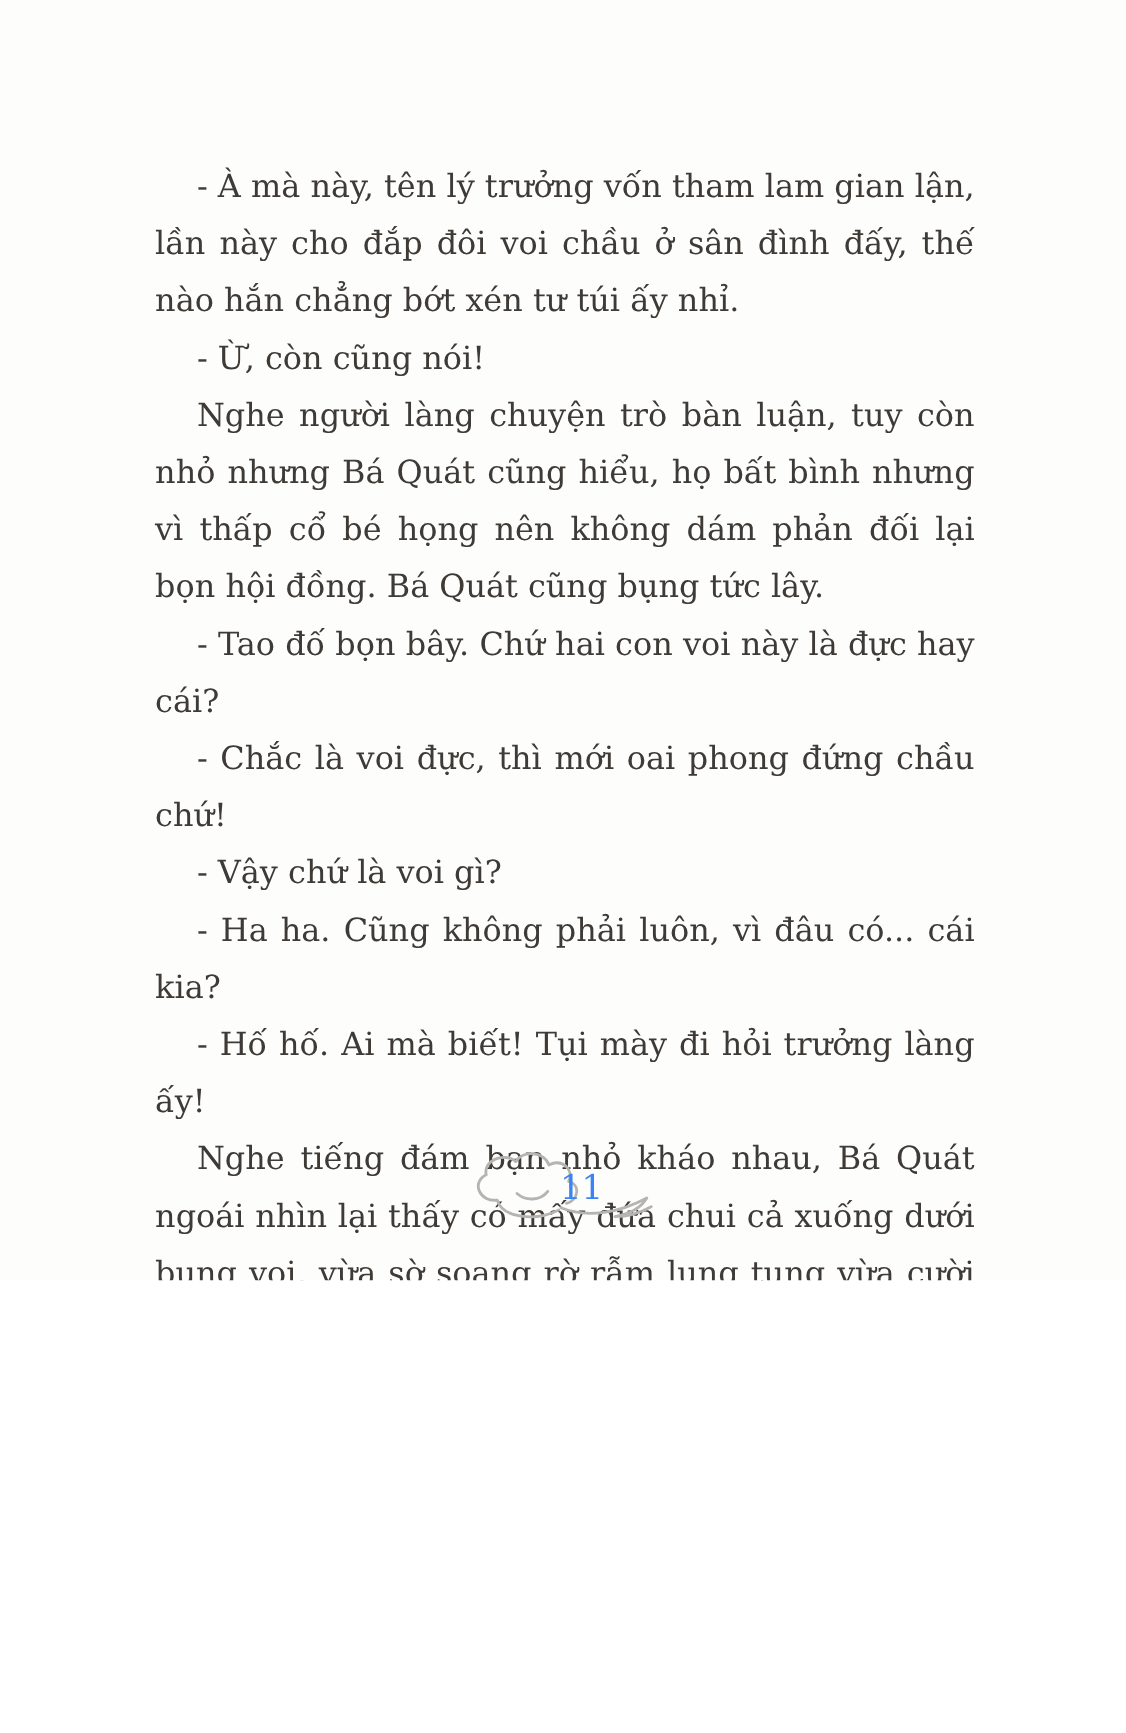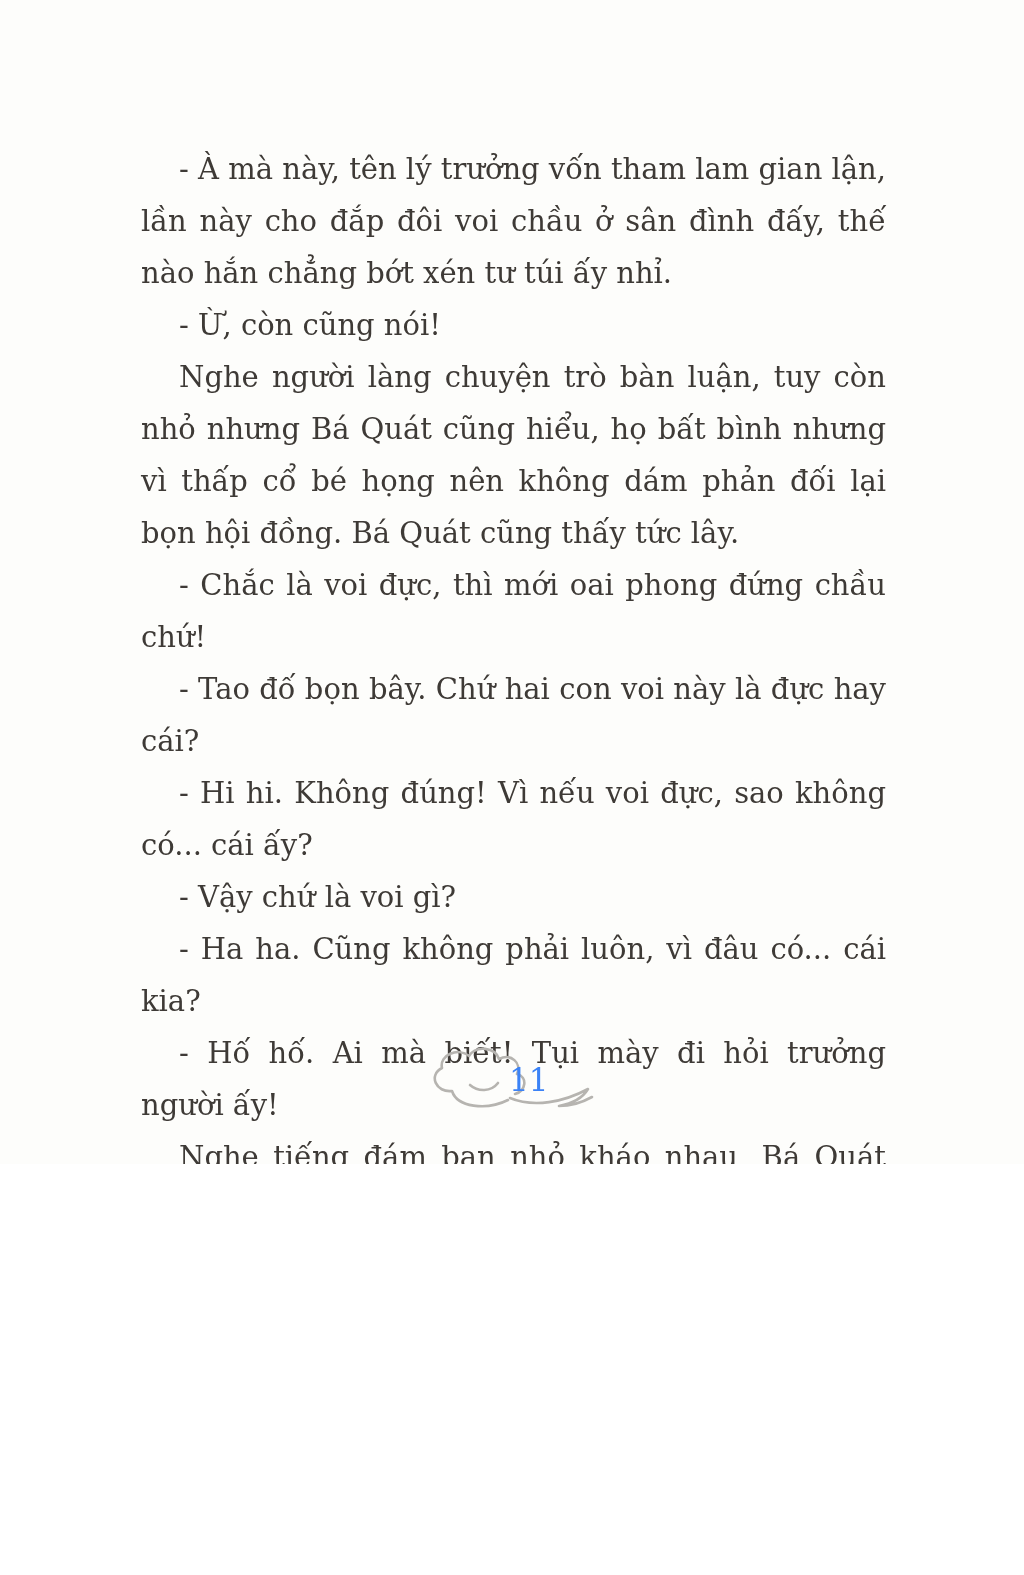--- a/index.html
+++ b/index.html
@@ -60,27 +60,26 @@
 </style>
 </head>
 <body>
 
 <div class="page">
 
   <div class="content">
 
   <p>- À mà này, tên lý trưởng vốn tham lam gian lận, lần này cho đắp đôi voi chầu ở sân đình đấy, thế nào hắn chẳng bớt xén tư túi ấy nhỉ.</p>
       <p>- Ừ, còn cũng nói!</p>
-      <p>Nghe người làng chuyện trò bàn luận, tuy còn nhỏ nhưng Bá Quát cũng hiểu, họ bất bình nhưng vì thấp cổ bé họng nên không dám phản đối lại bọn hội đồng. Bá Quát cũng thấy tức lây.</p>
+      <p>Nghe người làng chuyện trò bàn luận, tuy còn nhỏ nhưng Bá Quát cũng hiểu, họ bất bình nhưng vì thấp cổ bé họng nên không dám phản đối lại bọn hội đồng. Bá Quát cũng bụng tức lây.</p>
+      <p>- Tao đố bọn bây. Chứ hai con voi này là đực hay cái?</p>
       <p>- Chắc là voi đực, thì mới oai phong đứng chầu chứ!</p>
-      <p>- Tao đố bọn bây. Chứ hai con voi này là đực hay cái?</p>
-      <p>- Hi hi. Không đúng! Vì nếu voi đực, sao không có... cái ấy?</p>
       <p>- Vậy chứ là voi gì?</p>
       <p>- Ha ha. Cũng không phải luôn, vì đâu có... cái kia?</p>
-      <p>- Hố hố. Ai mà biết! Tụi mày đi hỏi trưởng người ấy!</p>
+      <p>- Hố hố. Ai mà biết! Tụi mày đi hỏi trưởng làng ấy!</p>
       <p>Nghe tiếng đám bạn nhỏ kháo nhau, Bá Quát ngoái nhìn lại thấy có mấy đứa chui cả xuống dưới bụng voi, vừa sờ soạng rờ rẫm lung tung vừa cười rôm rả khiến ông từ giữ đình phải chạy ra đuổi vì</p>
     </div>
 
   <div class="footer">
     <div class="ornament-wrap">
       <svg viewBox="0 0 200 86" width="200" height="86" fill="none" stroke="#b6b4b0" stroke-width="2.6" stroke-linecap="round" stroke-linejoin="round">
         <path d="M96,60 C74,71 45,67 40,51 C24,53 16,35 30,28 C27,15 46,7 57,16 C64,5 83,7 87,19 C99,13 110,23 105,34 C116,37 114,51 103,54"></path>
         <path d="M58,45 c8,7 21,7 28,-2"></path>
         <path d="M98,58 C122,68 152,62 176,49 C170,59 158,64 147,66 C160,66 171,62 180,57"></path>
       </svg>

